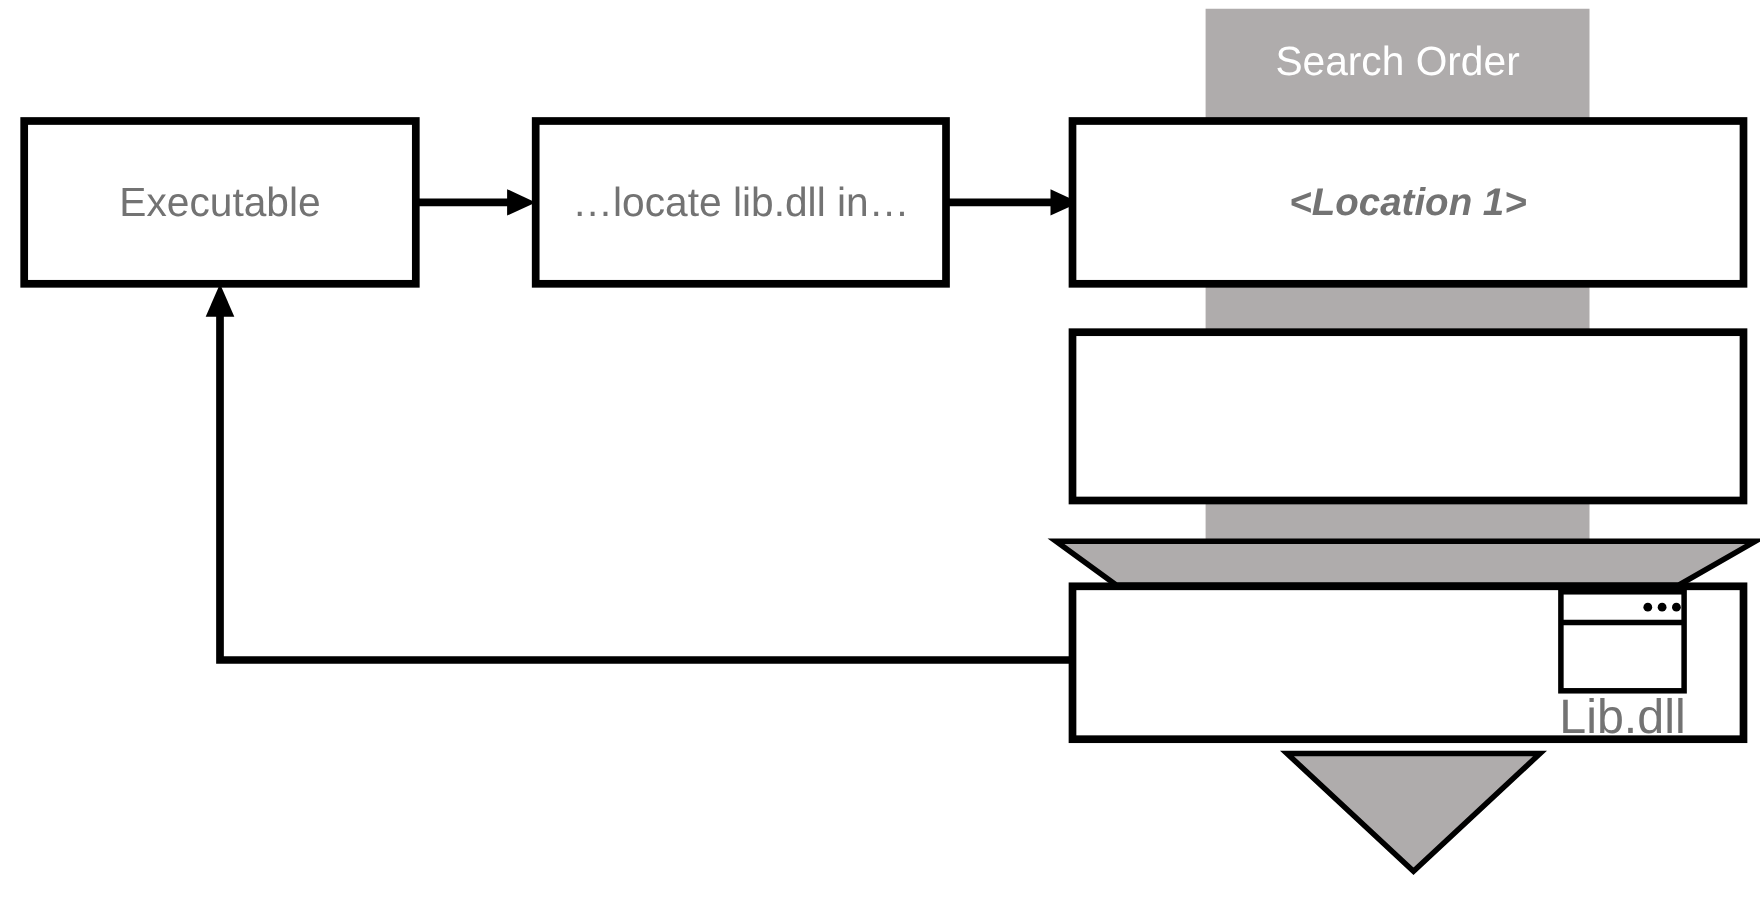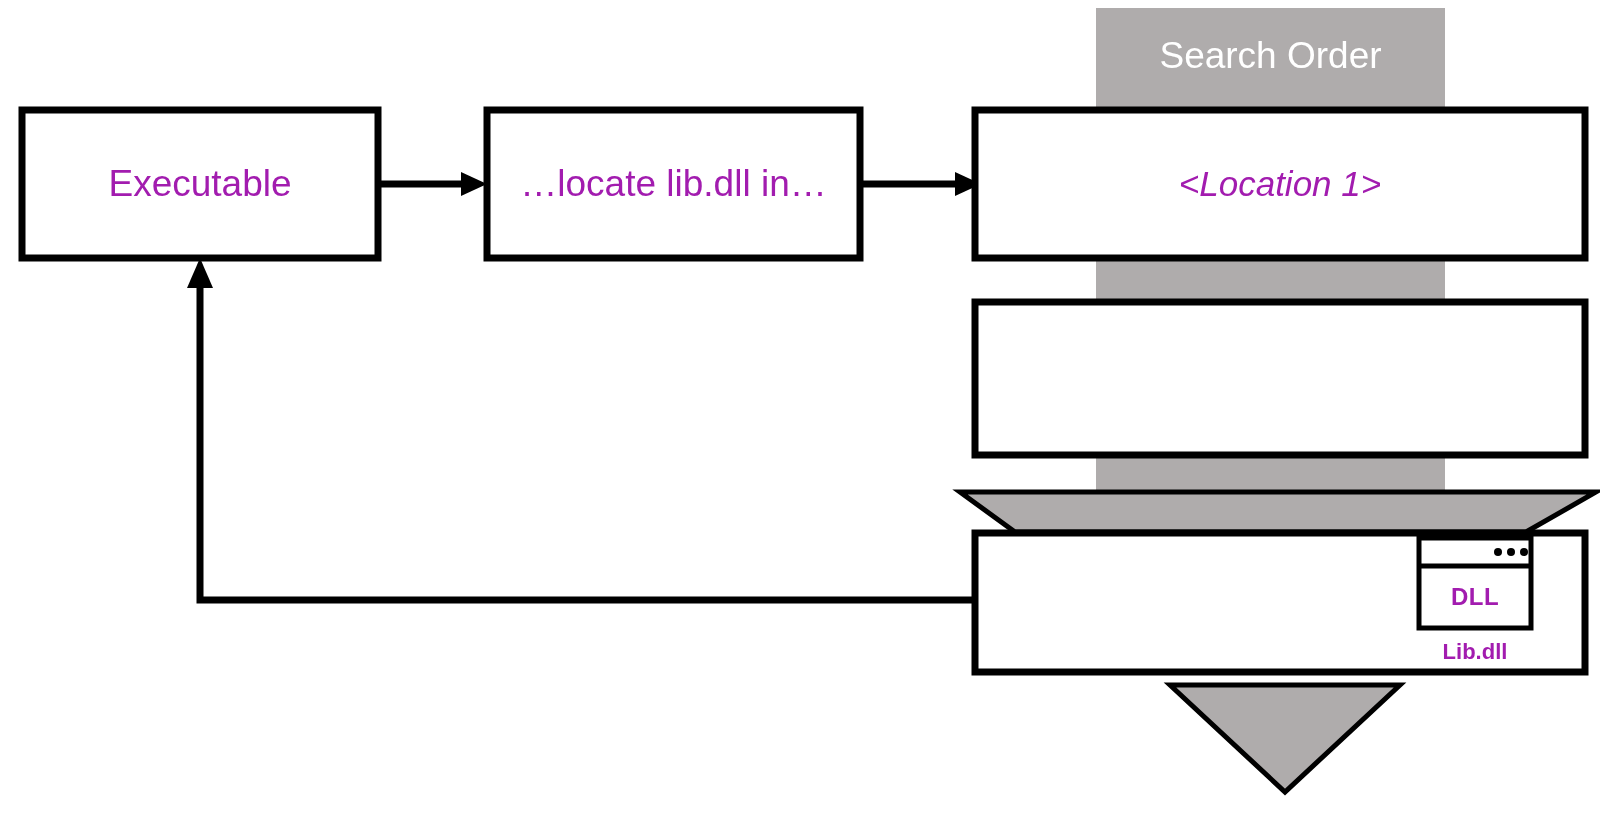--- a/index.html
+++ b/index.html
@@ -28,46 +28,46 @@
     width: 1600px;
     height: 816px;
   }
   
   .lbl {
     position: absolute;
     display: flex;
     align-items: center;
     justify-content: center;
     text-align: center;
-    color: #a21caf;
+    color: #737373;
     line-height: 1.1;
     white-space: nowrap;
   }
   .lbl-plain {
     font-size: 37px;
     font-weight: 400;
   }
   .lbl-italic {
     font-size: 35px;
     font-style: italic;
-    font-weight: 400;
+    font-weight: 700;
   }
   .lbl-white {
     color: #ffffff;
     font-size: 37px;
     font-weight: 400;
   }
   .lbl-dll {
     font-size: 24px;
     font-weight: bold;
     letter-spacing: 0.5px;
   }
   .lbl-libdll {
-    font-size: 22px;
-    font-weight: 700;
+    font-size: 44px;
+    font-weight: 400;
   }
 
   #exec-label      { left: 22px;   top: 110px; width: 356px; height: 148px; }
   #locate-label    { left: 487px;  top: 110px; width: 373px; height: 148px; }
   #search-order-label { left: 1096px; top: 8px;  width: 349px; height: 96px; }
   #loc1-label      { left: 975px;  top: 110px; width: 610px; height: 148px; }
   #loc2-label      { left: 975px;  top: 302px; width: 610px; height: 153px; }
   #loc3-label      { left: 975px;  top: 533px; width: 530px; height: 139px; }
   #dll-icon-label  { left: 1419px; top: 566px; width: 112px; height: 62px; }
   #libdll-label    { left: 1402px; top: 632px; width: 146px; height: 40px; }
@@ -116,17 +116,16 @@
   <div class="lbl lbl-plain" id="exec-label">Executable</div>
 
   <div class="lbl lbl-white" id="search-order-label">Search Order</div>
 
   <div class="lbl lbl-plain" id="locate-label">…locate lib.dll in…</div>
 
   <div class="lbl lbl-italic" id="loc1-label">&lt;Location 1&gt;</div>
 
 
 
-  <div class="lbl lbl-dll" id="dll-icon-label">DLL</div>
 
   <div class="lbl lbl-libdll" id="libdll-label">Lib.dll</div>
 
 </div>
 
 </body></html>

